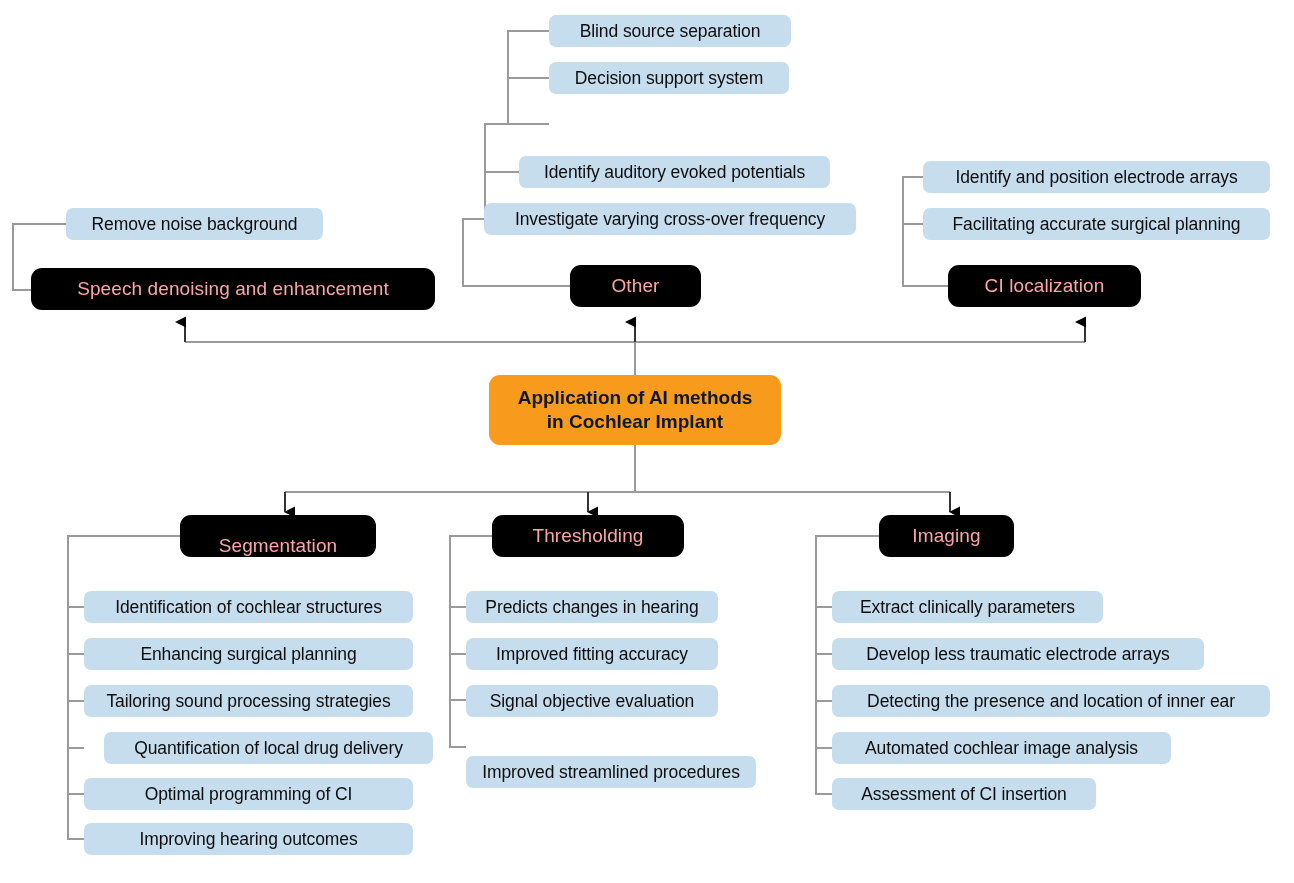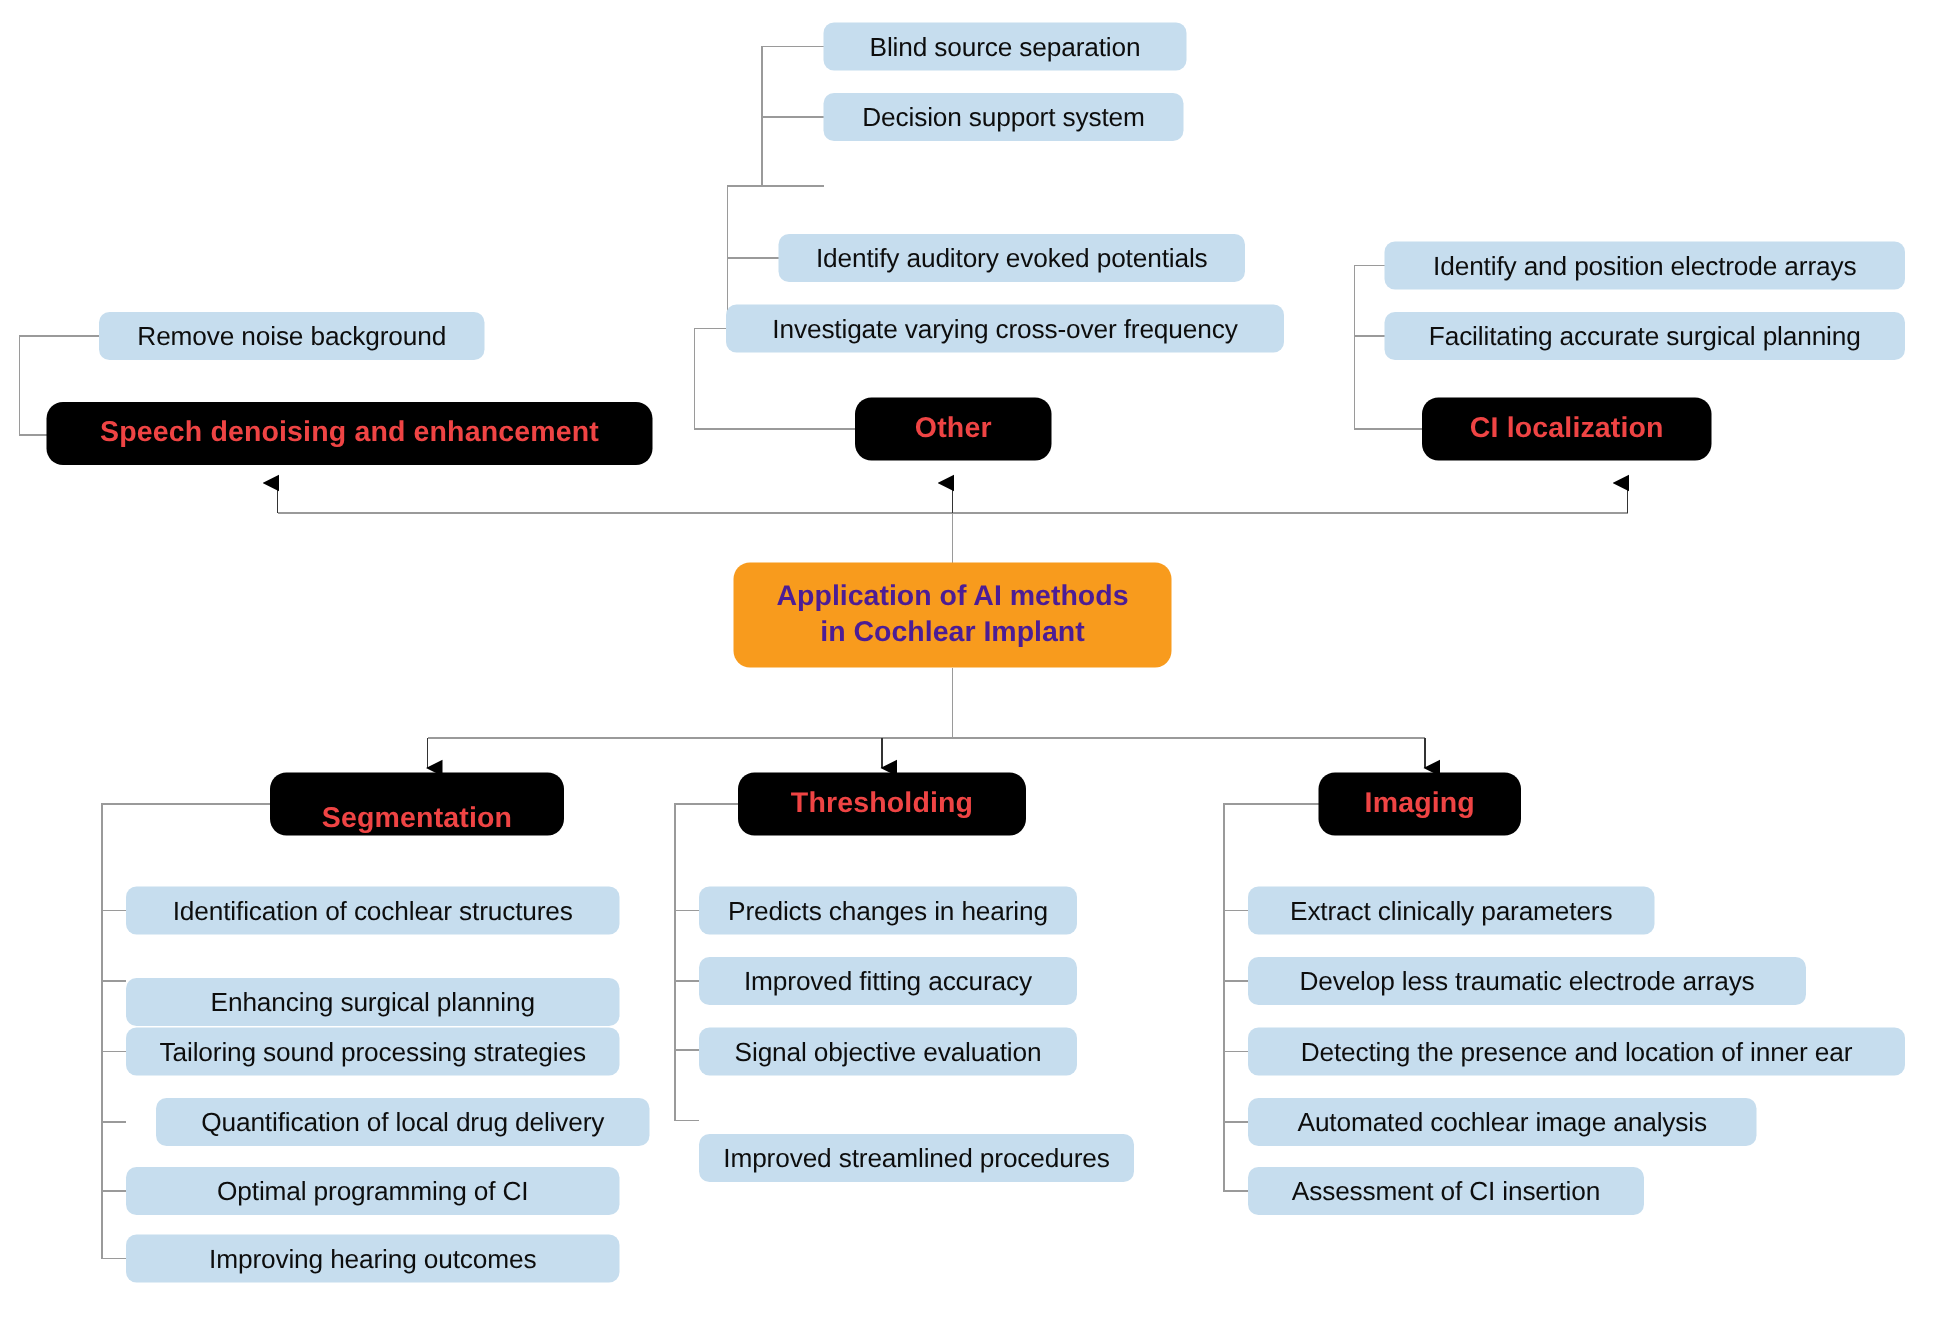--- a/index.html
+++ b/index.html
@@ -33,30 +33,30 @@
     border-radius:7px;
     color:#0d0d0d;
     font-size:17.5px;
     font-weight:400;
     padding:0 14px;
     letter-spacing:-0.1px;
   }
   .cat{
     background:#000000;
     border-radius:11px;
-    color:#ef4444;
+    color:#fca5a5;
     font-size:19px;
-    font-weight:bold;
+    font-weight:normal;
     padding:0 16px;
     letter-spacing:0.1px;
   }
   .root{
     background:#f89b1d;
     border-radius:11px;
-    color:#4c1d95;
+    color:#0f172a;
     font-size:19px;
     font-weight:bold;
     padding:0 16px;
     white-space:normal;
     line-height:1.28;
   }
 </style>
 </head>
 <body>
 
@@ -161,21 +161,21 @@
   <div class="node leaf" style="left:923px; top:208px; width:347px; height:32px;text-align:right;">
     <span>Facilitating accurate surgical planning</span>
   </div>
 
   <div class="node cat" style="left:180px; top:515px; width:196px; height:42px;align-items:flex-end;">
     <span>Segmentation</span>
   </div>
   <div class="node leaf" style="left:84px; top:591px; width:329px; height:32px;">
     <span>Identification of cochlear structures</span>
   </div>
-  <div class="node leaf" style="left:84px; top:652px; width:329px; height:32px;">
+  <div class="node leaf" style="left:84px; top:638px; width:329px; height:32px;">
     <span>Enhancing surgical planning</span>
   </div>
   <div class="node leaf" style="left:84px; top:685px; width:329px; height:32px;">
     <span>Tailoring sound processing strategies</span>
   </div>
   <div class="node leaf" style="left:84px; top:732px; width:329px; height:32px;margin-left:20px;">
     <span>Quantification of local drug delivery</span>
   </div>
   <div class="node leaf" style="left:84px; top:778px; width:329px; height:32px;">
     <span>Optimal programming of CI</span>

